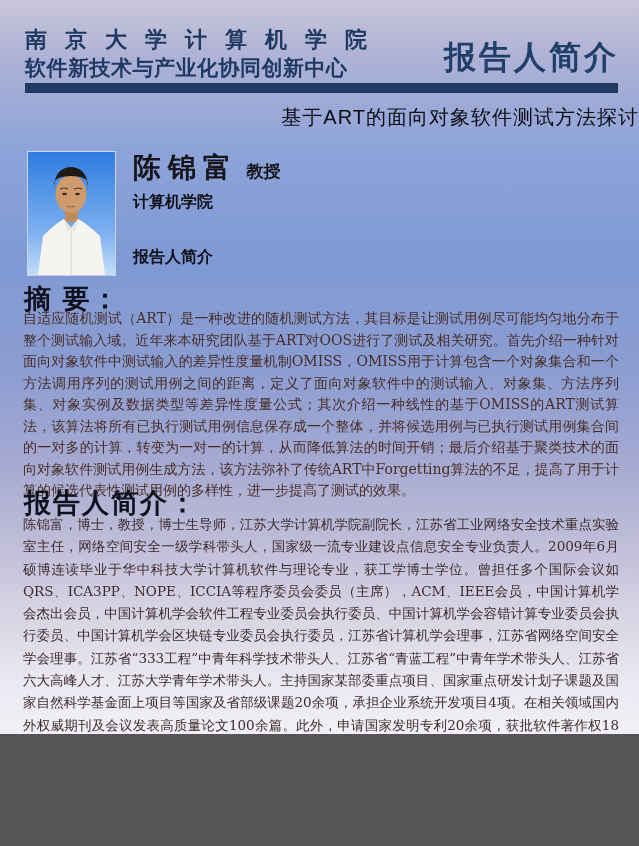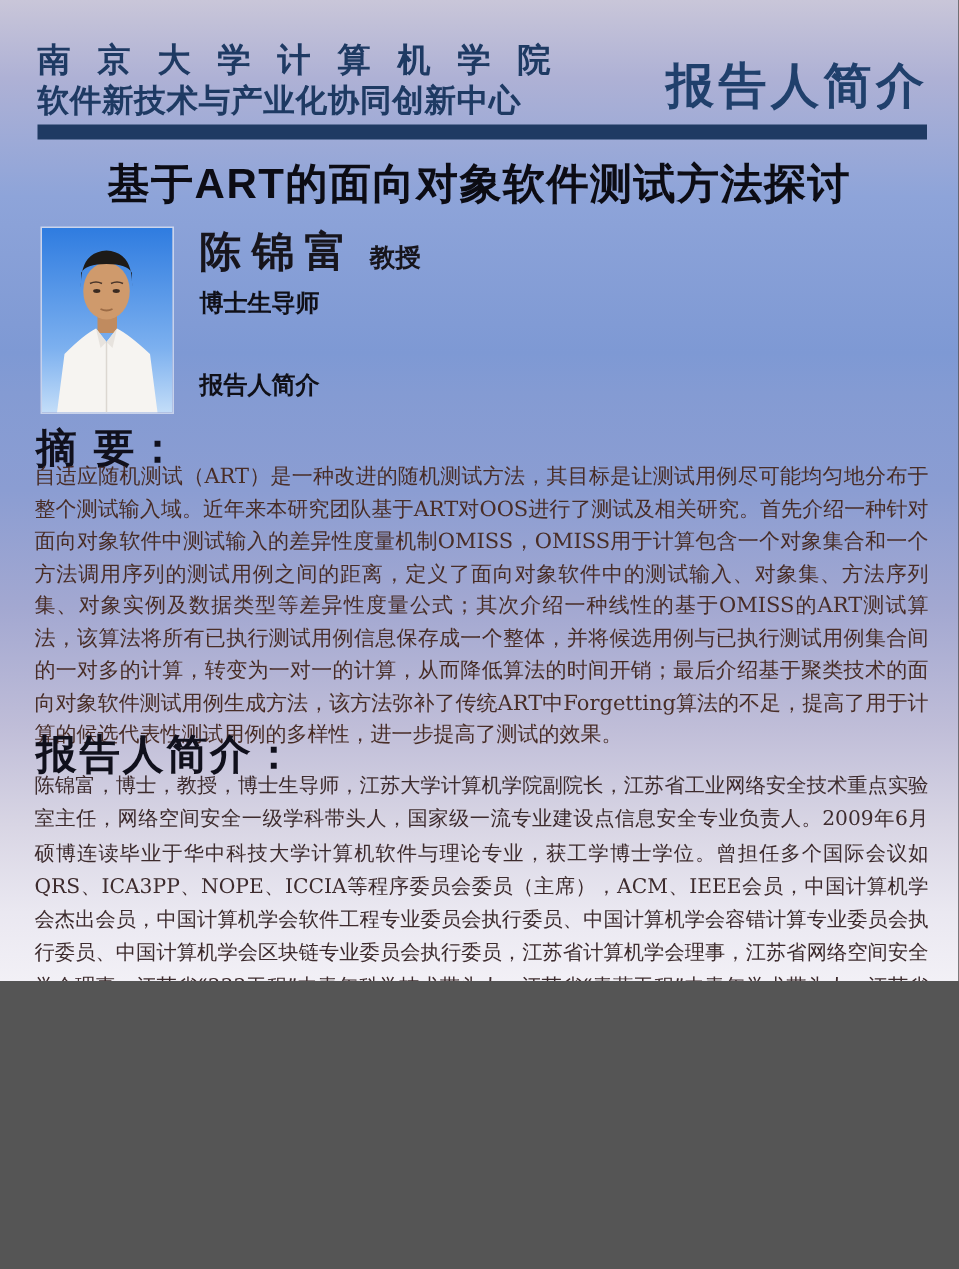--- a/index.html
+++ b/index.html
@@ -1,30 +1,30 @@
 <!DOCTYPE html>
 <html><head>
 <meta charset="utf-8">
 <style>
   html,body { margin:0; padding:0; background:#555; }
   #poster {
-    position:relative; width:639px; height:654px; overflow:hidden;
+    position:relative; width:639px; height:734px; overflow:hidden;
     font-family:"Liberation Sans", sans-serif;
     background:linear-gradient(180deg,
       #c9c6d9 0%, #aeb1d5 8%, #8ea4d9 20%, #7e99d4 36%, #849bd3 40%,
       #8b9dd2 50%, #a3a8d1 62%, #bfbdd8 74%, #d8d5e4 84%, #eae8f1 93%, #f2f0f6 100%);
   }
   .org-block { position:absolute; left:25px; top:26px; color:#1e3a63; font-weight:bold; }
   .org-line1 { font-size:22px; letter-spacing:18px; white-space:nowrap; line-height:28px; }
   .org-line2 { font-size:21px; letter-spacing:0.5px; white-space:nowrap; line-height:27px; }
   .badge { position:absolute; right:20px; top:36px; font-size:32px; font-weight:bold;
            color:#20406c; letter-spacing:3px; white-space:nowrap; }
   .navy-bar { position:absolute; left:25px; top:83px; width:593px; height:10px; background:#1f3a63; }
-  .title { position:absolute; left:0; top:104px; width:100%; text-align:center;
-           font-size:28px; font-weight:bold; color:#0c0c14; letter-spacing:1px; }
+  .title { position:absolute; left:0; top:104px; width:100%; text-align:right;
+           font-size:20px; font-weight:normal; color:#0c0c14; letter-spacing:1px; }
   .photo-frame { position:absolute; left:28px; top:152px; width:87px; height:123px;
                  outline:1px solid rgba(255,255,255,0.55); }
   .name-row { position:absolute; left:133px; top:149px; white-space:nowrap; }
   .speaker-name { font-family:"DejaVu Serif", serif; font-size:28px; font-weight:bold;
                   color:#17151c; letter-spacing:7px; }
   .speaker-title { font-size:17px; font-weight:bold; color:#17151c; margin-left:4px; }
   .dept  { position:absolute; left:133px; top:192px; font-size:16px; font-weight:bold; color:#101018; }
   .univ  { position:absolute; left:133px; top:247px; font-size:16px; font-weight:bold; color:#101018; }
   .time-row { position:absolute; left:398px; top:191px; font-size:16px; font-weight:bold;
               color:#0a0a12; white-space:nowrap; }
@@ -81,21 +81,21 @@
       <path d="M36,67 L43,76 L39,80 Z" fill="#e7e3de"></path>
       <path d="M50,67 L43,76 L47,80 Z" fill="#e7e3de"></path>
       <path d="M43,76 L43,123" stroke="#dcd7d1" stroke-width="1" fill="none"></path>
     </svg>
   </div>
 
   <div class="name-row">
     <span class="speaker-name">陈锦富</span>
     <span class="speaker-title">教授</span>
   </div>
-  <div class="dept">博士生导师</div>
+  <div class="dept">计算机学院</div>
   <div class="univ">报告人简介</div>
 
 
   <div id="abstract-heading" class="section-heading">摘 要：</div>
   <div id="abstract-body" class="body-text">自适应随机测试（ART）是一种改进的随机测试方法，其目标是让测试用例尽可能均匀地分布于整个测试输入域。近年来本研究团队基于ART对OOS进行了测试及相关研究。首先介绍一种针对面向对象软件中测试输入的差异性度量机制OMISS，OMISS用于计算包含一个对象集合和一个方法调用序列的测试用例之间的距离，定义了面向对象软件中的测试输入、对象集、方法序列集、对象实例及数据类型等差异性度量公式；其次介绍一种线性的基于OMISS的ART测试算法，该算法将所有已执行测试用例信息保存成一个整体，并将候选用例与已执行测试用例集合间的一对多的计算，转变为一对一的计算，从而降低算法的时间开销；最后介绍基于聚类技术的面向对象软件测试用例生成方法，该方法弥补了传统ART中Forgetting算法的不足，提高了用于计算的候选代表性测试用例的多样性，进一步提高了测试的效果。</div>
 
   <div id="bio-heading" class="section-heading">报告人简介：</div>
   <div id="bio-body" class="body-text">陈锦富，博士，教授，博士生导师，江苏大学计算机学院副院长，江苏省工业网络安全技术重点实验室主任，网络空间安全一级学科带头人，国家级一流专业建设点信息安全专业负责人。2009年6月硕博连读毕业于华中科技大学计算机软件与理论专业，获工学博士学位。曾担任多个国际会议如QRS、ICA3PP、NOPE、ICCIA等程序委员会委员（主席），ACM、IEEE会员，中国计算机学会杰出会员，中国计算机学会软件工程专业委员会执行委员、中国计算机学会容错计算专业委员会执行委员、中国计算机学会区块链专业委员会执行委员，江苏省计算机学会理事，江苏省网络空间安全学会理事。江苏省“333工程”中青年科学技术带头人、江苏省“青蓝工程”中青年学术带头人、江苏省六大高峰人才、江苏大学青年学术带头人。主持国家某部委重点项目、国家重点研发计划子课题及国家自然科学基金面上项目等国家及省部级课题20余项，承担企业系统开发项目4项。在相关领域国内外权威期刊及会议发表高质量论文100余篇。此外，申请国家发明专利20余项，获批软件著作权18项，多项研究成果已有初步应用和转化。长期从事软件系统安全测评与软件漏洞挖掘相关研究工作，研发了一套基于漏洞特征和漏洞模型的软件漏洞综合检测系统，已应用于相关领域信息系统的安全性测试及保障。研究成果获省部级以及或行业协会科学技术奖多项。</div>
 
   <div class="left-logo-block">

